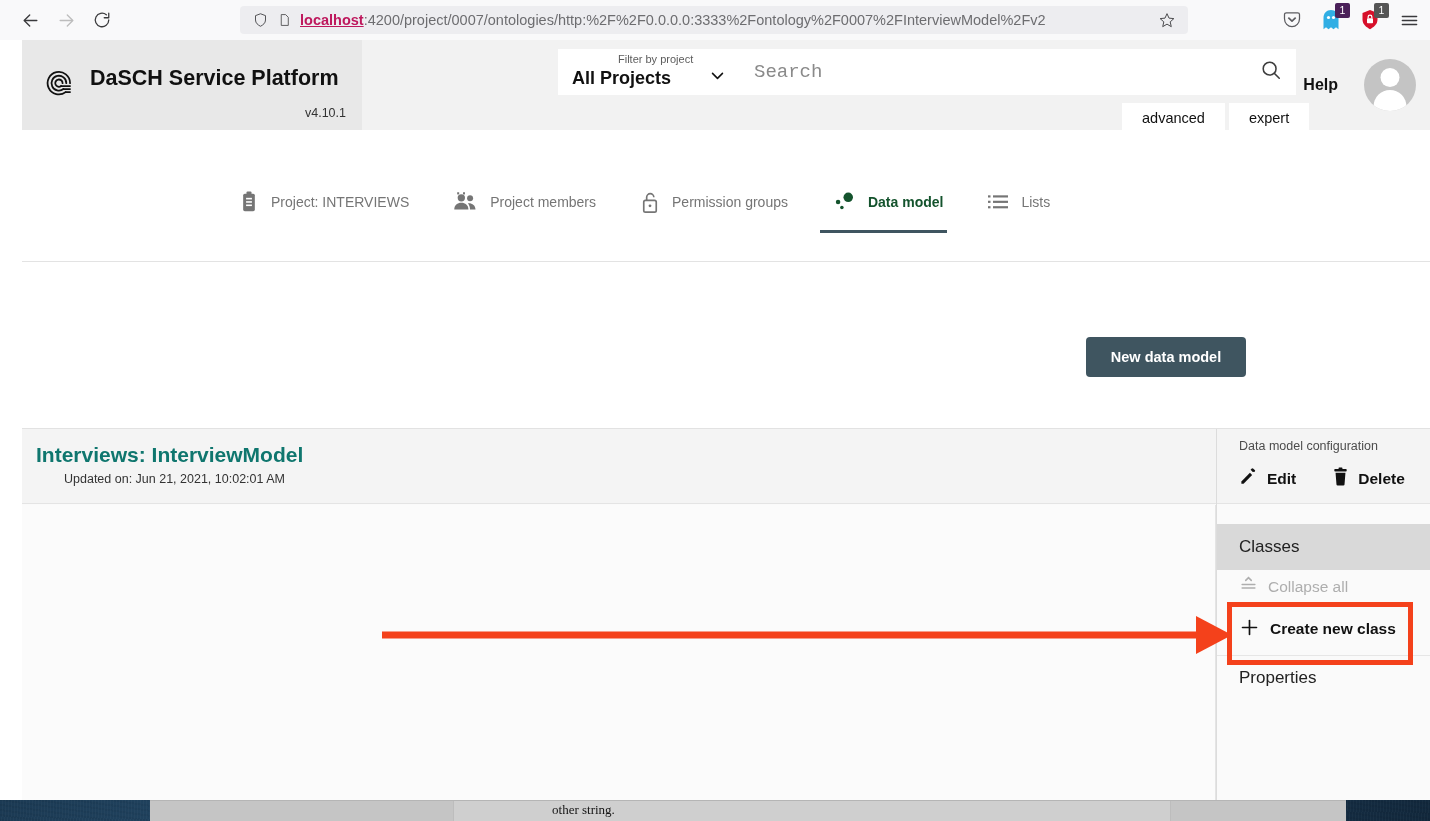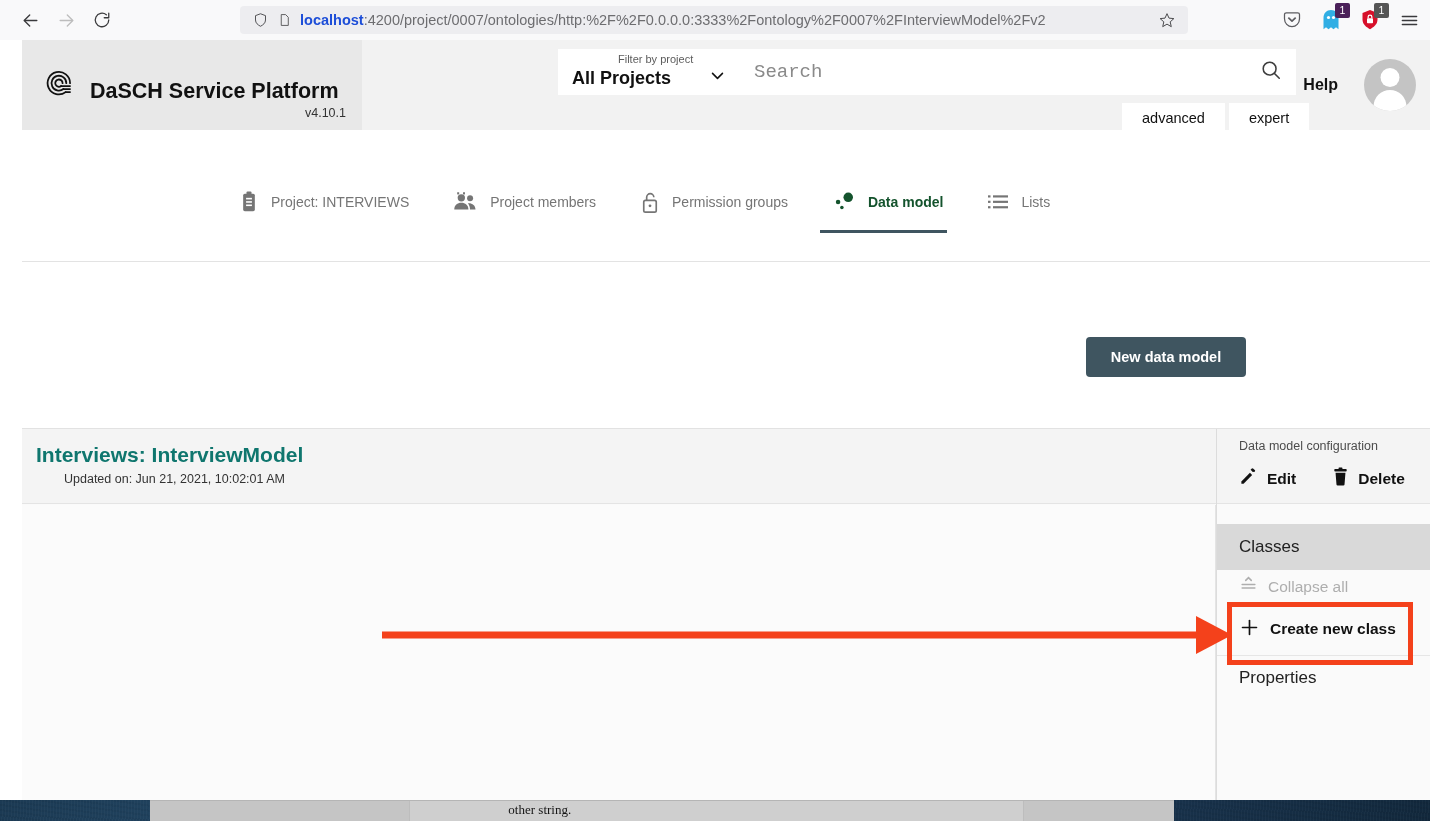--- a/index.html
+++ b/index.html
@@ -19,21 +19,21 @@
   #desktop-noise {
     position: absolute; inset: 0;
     background-image:
       repeating-linear-gradient(92deg, rgba(255,255,255,.035) 0 1px, rgba(0,0,0,0) 1px 3px),
       repeating-linear-gradient(8deg, rgba(0,0,0,.05) 0 2px, rgba(0,0,0,0) 2px 5px);
     opacity: .8;
   }
 
   
   #bg-window {
-    position: absolute; left: 150px; top: 800px; width: 1024px; height: 21px;
+    position: absolute; left: 150px; top: 800px; width: 1196px; height: 21px;
     background: #c9c9c9;
     border-top: 1px solid #b5b5b5;
     display: flex;
   }
   #bg-window .bgw-col {
     height: 100%;
     border-right: 1px solid #bdbdbd;
   }
   #bg-window .bgw-col.c1 { width: 320px; background: #c5c5c5; }
   #bg-window .bgw-col.c2 { width: 755px; background: #cfcfcf; position: relative; }
@@ -78,21 +78,21 @@
     overflow: hidden;
   }
   #urlbar .u-icon { width: 24px; display:flex; align-items:center; justify-content:center; color:#4a4a4d; flex: 0 0 auto;}
   #url-text {
     flex: 1 1 auto; font-size: 14.5px; color: #6d6d70;
     white-space: nowrap; overflow: hidden;
     margin-left: 4px;
     -webkit-mask-image: linear-gradient(to right, #000 94%, transparent 100%);
             mask-image: linear-gradient(to right, #000 94%, transparent 100%);
   }
-  #url-text .host { color: #1d4ed8; font-weight: bold; }
+  #url-text .host { color: #be185d; font-weight: bold; text-decoration: underline; }
   #star { flex: 0 0 auto; width: 26px; display:flex; align-items:center; justify-content:center; color:#4a4a4d;}
 
   #chrome-right {
     position: absolute; right: 8px; top: 0; height: 40px;
     display: flex; align-items: center; gap: 13px;
   }
   .ext-icon { position: relative; width: 26px; height: 26px; display:flex; align-items:center; justify-content:center;}
   .badge {
     position: absolute; right: -6px; top: -4px;
     min-width: 15px; height: 15px; border-radius: 2px;
@@ -112,21 +112,21 @@
   #appbar {
     position: absolute; left: 22px; top: 0; width: 1408px; height: 90px;
     background: #f2f2f2;
     display: flex; align-items: stretch;
   }
   #brand {
     width: 340px; background: #e8e8e8;
     display: flex; flex-direction: column; justify-content: center;
     padding-left: 20px; position: relative;
   }
-  #brand-row { display: flex; align-items: flex-end; gap: 14px; }
+  #brand-row { display: flex; align-items: flex-start; gap: 14px; }
   #brand-name { font-size: 21.5px; font-weight: bold; color: #111; }
   #version { position: absolute; right: 16px; bottom: 10px; font-size: 12.5px; color: #333; }
 
   #searchzone { flex: 1 1 auto; position: relative; }
   #filter-search {
     position: absolute; left: 196px; top: 9px; width: 738px; height: 46px;
     display: flex; background: #fff;
   }
   #filter-box {
     width: 180px; background: #fff;

